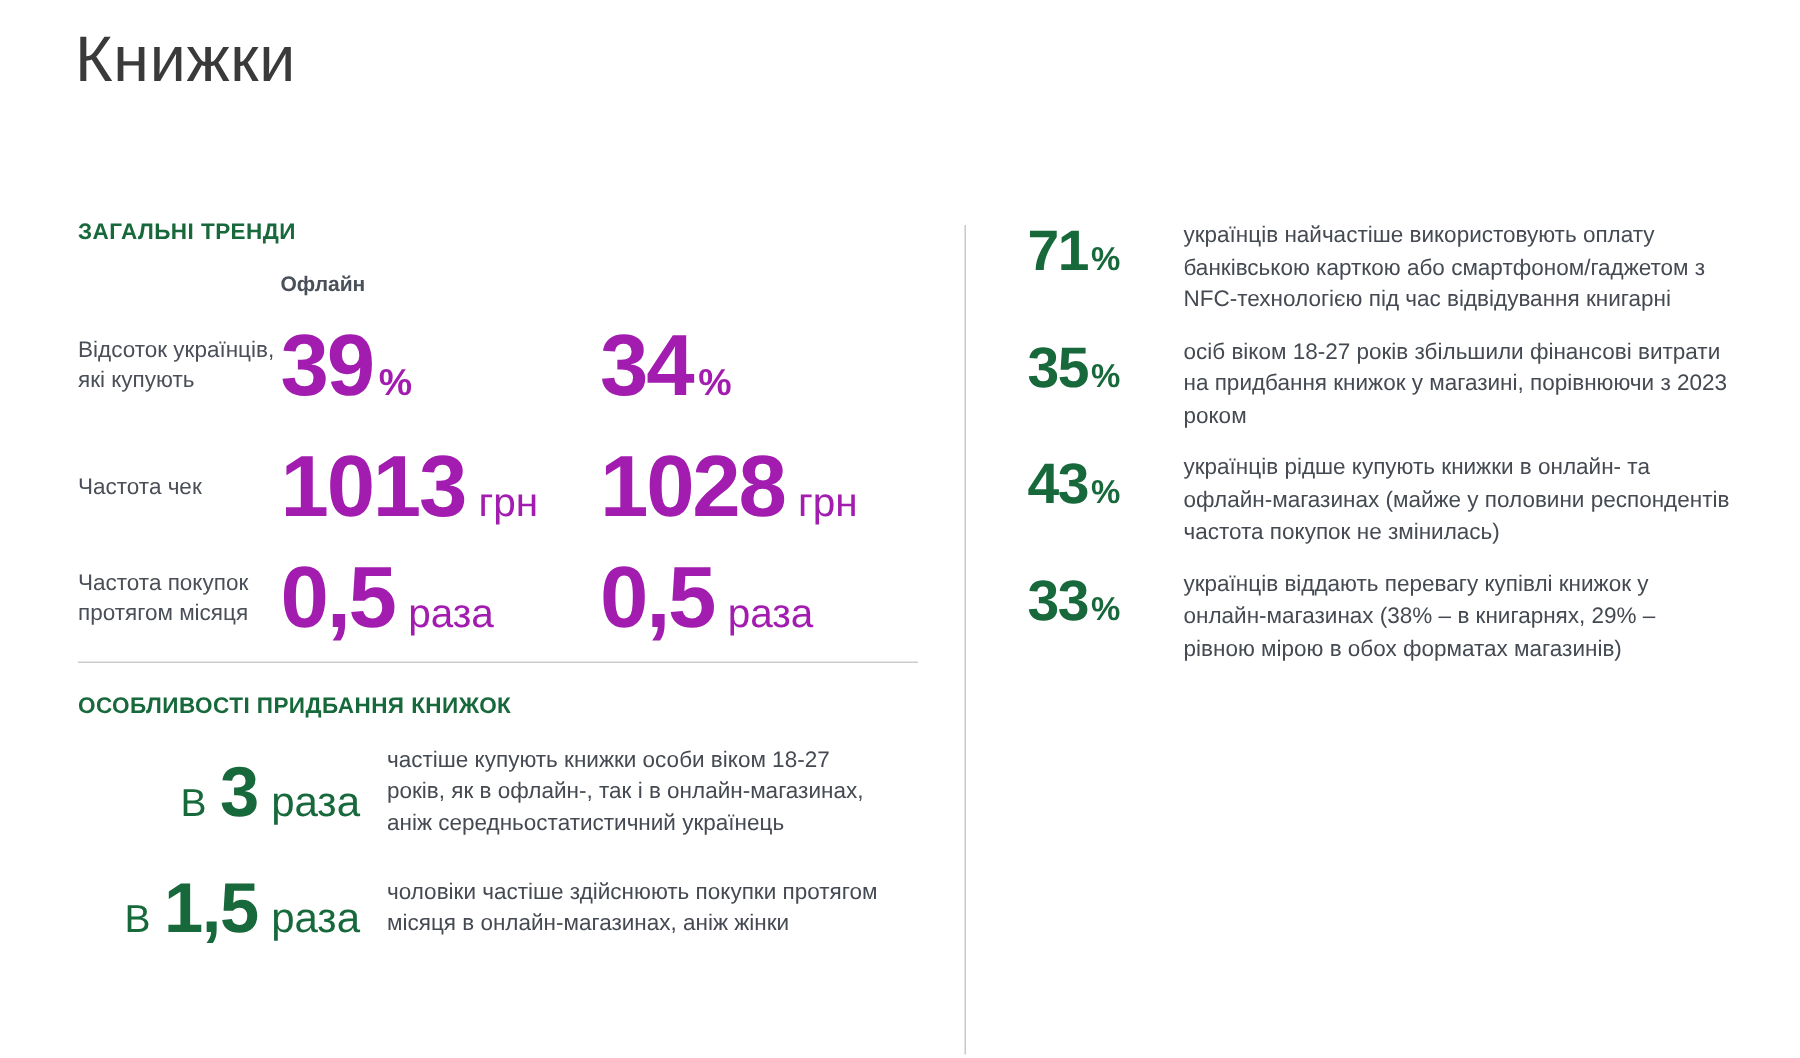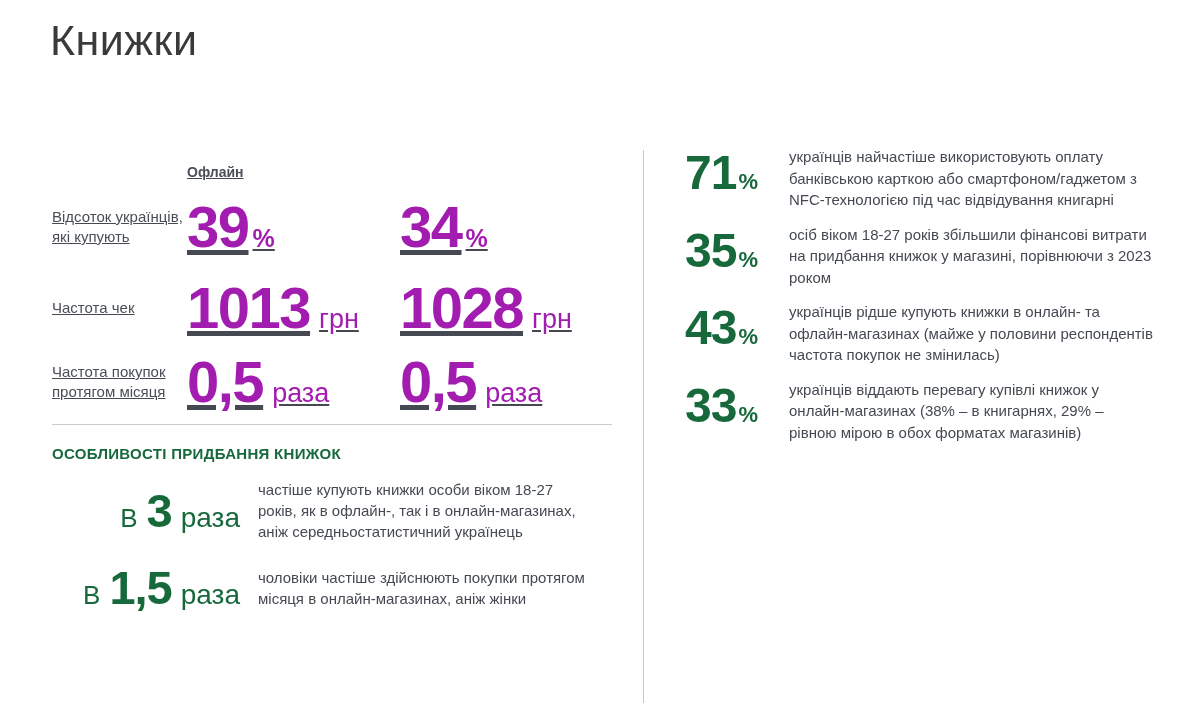--- a/index.html
+++ b/index.html
@@ -22,21 +22,21 @@
 
   
   .left-col { position: absolute; left: 52px; top: 146px; width: 562px; }
 
   .section-heading {
     margin: 0;
     font-size: 15px; font-weight: 700; letter-spacing: 0.3px;
     color: #17693c;
   }
 
-  .trends-table { margin-top: 14px; text-decoration: underline; }
+  .trends-table { margin-top: 14px; }
   .t-header, .t-row {
     display: grid;
     grid-template-columns: 135px 213px auto;
     align-items: center;
   }
   .t-header { height: 24px; }
   .t-col-header { font-size: 14px; font-weight: 700; color: #4a5059; }
   .t-row.r1 { height: 86px; }
   .t-row.r2 { height: 76px; }
   .t-row.r3 { height: 72px; }
@@ -79,31 +79,32 @@
 
   
   .right-col { position: absolute; left: 685px; top: 146px; width: 490px; }
   .r-item { display: flex; min-height: 63px; margin-bottom: 13px; }
   .r-stat {
     width: 104px; flex: none;
     display: flex; align-items: baseline; align-self: flex-start;
     margin-top: 5px;
     color: #17693c;
   }
-  .r-value { font-size: 48px; font-weight: 700; line-height: 0.9; letter-spacing: -1px; }
+  .r-value { font-size: 38px; font-weight: 700; line-height: 0.9; letter-spacing: -1px; }
   .r-unit  { font-size: 22px; font-weight: 600; margin-left: 2px; }
   .r-text  { width: 365px; font-size: 15px; line-height: 21.5px; color: #454a52; }
 </style>
 </head>
 <body>
 
 <h1 class="page-title">Книжки</h1>
 
 <div class="left-col">
 
+  <h2 class="section-heading">ЗАГАЛЬНІ ТРЕНДИ</h2>
 
   <div class="trends-table">
     <div class="t-header">
       <div class="t-label"></div>
       <div class="t-col-header">Офлайн</div>
     </div>
 
     <div class="t-row r1">
       <div class="t-label">Відсоток українців,
 які купують</div>

